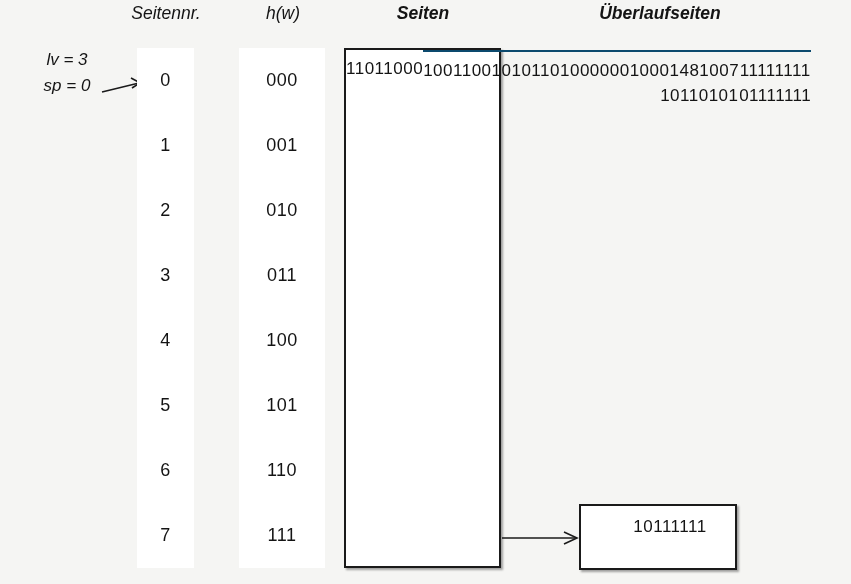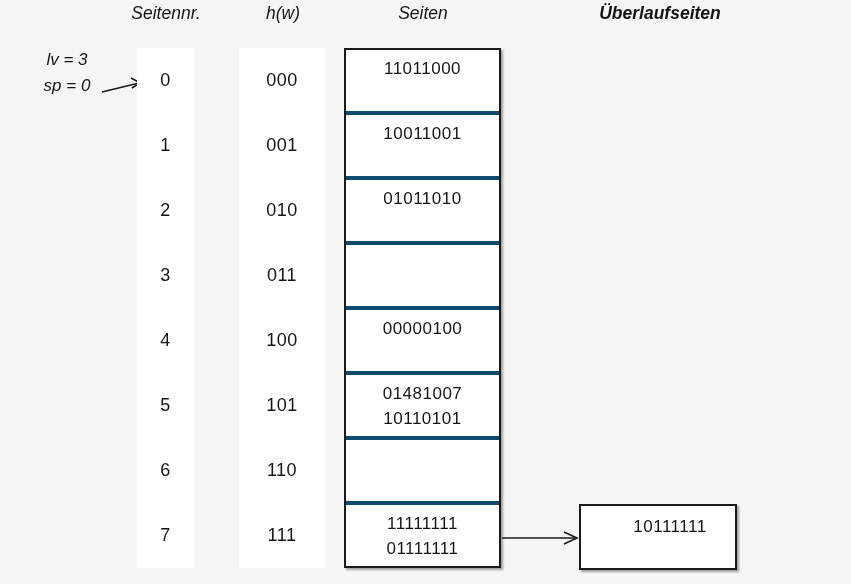--- a/index.html
+++ b/index.html
@@ -19,21 +19,21 @@
     position: absolute;
     top: 3px;
     transform: translateX(-50%);
     font-style: italic;
     font-size: 17.5px;
     white-space: nowrap;
     text-align: right;
   }
   .hdr-seitennr { left: 166px; }
   .hdr-hw       { left: 283px; }
-  .hdr-seiten   { left: 423px; }
+  .hdr-seiten   { left: 423px; font-weight: bold; }
   .hdr-ueberlauf{ left: 660px; font-weight: bold; }
 
   .annotation {
     position: absolute;
     left: 28px;
     top: 47px;
     width: 78px;
     font-style: italic;
     font-size: 17px;
     line-height: 26px;
@@ -64,29 +64,29 @@
     position: absolute;
     left: 344px;
     top: 48px;
     width: 157px;
     height: 520px;
     box-sizing: border-box;
     background: #ffffff;
     border: 2px solid #1a1a1a;
     box-shadow: 2px 2px 2px rgba(0,0,0,0.35);
     display: flex;
-    flex-direction: column;
+    flex-direction: row;
   }
   .pagebox .prow {
     flex: 1;
     box-sizing: border-box;
     padding-top: 6px;
     text-align: center;
   }
-  .pagebox .prow + .prow { border-top: 4px solid #0c4a6e; }
+  .pagebox .prow + .prow { border-top: 2px solid #0c4a6e; }
   .bline {
     font-size: 17px;
     line-height: 25px;
     letter-spacing: 0.5px;
     min-height: 25px;
   }
 
   .overflowbox {
     position: absolute;
     left: 579px;

